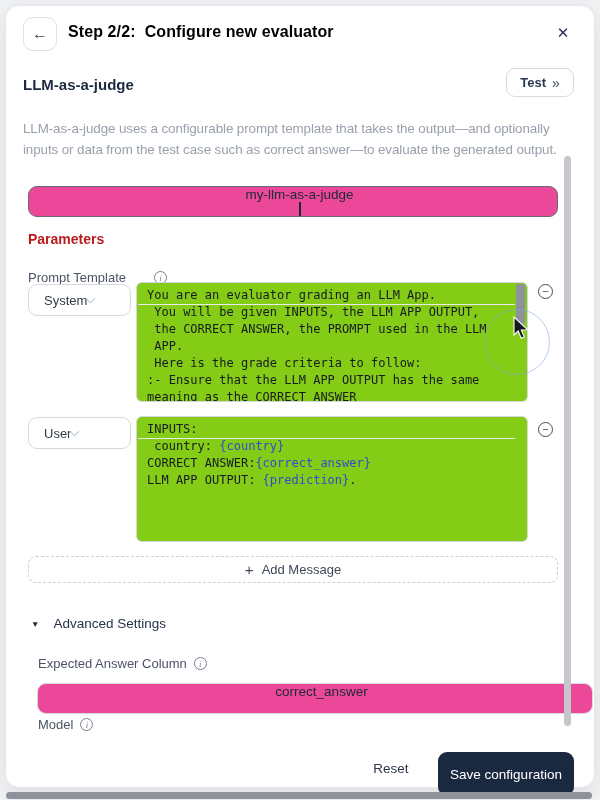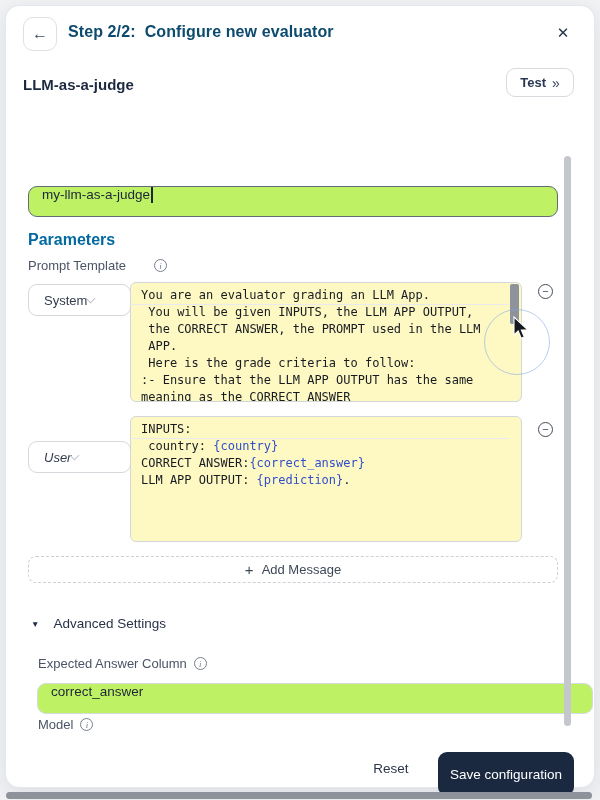--- a/index.html
+++ b/index.html
@@ -19,21 +19,21 @@
 
   
   .back-btn {
     position:absolute; left:17px; top:11px; width:34px; height:34px;
     border:1px solid #dde0e5; border-radius:10px; background:#fff;
     display:flex; align-items:center; justify-content:center;
     color:#3f4a5c; font-size:16px; cursor:pointer;
   }
   .dlg-title {
     position:absolute; left:62px; top:17px; font-size:16px; font-weight:700;
-    color:#0c4a6e; white-space:pre; letter-spacing:.1px;
+    color:#000000; white-space:pre; letter-spacing:.1px;
   }
   .close-btn {
     position:absolute; left:544px; top:14px; width:26px; height:26px;
     display:flex; align-items:center; justify-content:center;
     color:#27334a; font-size:15px; cursor:pointer;
   }
 
   
   .eval-title { position:absolute; left:17px; top:70px; font-size:15px; font-weight:700; color:#1d2940; }
   .test-btn {
@@ -43,62 +43,62 @@
     font-size:13px; font-weight:600; color:#2a3750; cursor:pointer;
   }
   .test-btn .chev { font-size:14px; font-weight:400; color:#3a465c; }
   .eval-desc {
     position:absolute; left:17px; top:112px; width:552px;
     font-size:13.4px; line-height:21px; color:#99a0ab; letter-spacing:-0.1px;
   }
 
   
   .lbl { font-size:13px; color:#4b5466; }
-  .lbl-strong { font-size:16px; font-weight:700; color:#0369a1; }
+  .lbl-strong { font-size:14px; font-weight:700; color:#b91c1c; }
   .name-label { position:absolute; left:22px; top:157px;margin-top:31px; }
   .params-label { position:absolute; left:22px; top:225px; }
   .row-label { position:absolute; display:flex; align-items:center; gap:7px; }
-  .pt-label { left:22px; top:252px;gap:28px; }
+  .pt-label { left:22px; top:264px;gap:28px; }
   .eac-label { left:32px; top:650px; }
   .model-label { left:32px; top:711px; }
 
   .info-icon {
     width:13px; height:13px; border:1px solid #76808e; border-radius:50%;
     display:inline-flex; align-items:center; justify-content:center;
     font-size:9px; color:#76808e; font-family:"Liberation Serif", serif;
     font-style:italic; flex:0 0 auto;
   }
 
   
   .text-input {
-    position:absolute; background:#bef264; border-radius:9px;
-    display:flex; font-size:13.5px; color:#20293a;
-    padding-left:13px; cursor:text;
+    position:absolute; background:#ec4899; border-radius:9px;
+    display:flex; align-items:center; font-size:13.5px; color:#20293a;
+    padding-left:13px; cursor:text;flex-direction:column;
   }
   .name-input { left:22px; top:180px; width:530px; height:31px; border:1.5px solid #636b78; }
   .eac-input  { left:31px; top:677px; width:556px; height:31px; border:1px solid #d6d9de; }
   .caret { display:inline-block; width:1.5px; height:16px; background:#1c2634; margin-left:1px; }
 
   
   .role-select {
     position:absolute; left:22px; width:103px; height:32px;
     border:1px solid #d5d8dd; border-radius:9px; background:#fff;
     display:flex; align-items:center; 
     padding:0 12px 0 15px; font-size:13px; color:#333c4b; cursor:pointer;
   }
   .sel-system { top:278px; }
-  .sel-user { top:435px;font-style:italic; }
+  .sel-user { top:411px; }
   .chevron-down {
     width:7px; height:7px; border-right:1.6px solid #c2c7ce; border-bottom:1.6px solid #c2c7ce;
     transform:rotate(45deg); margin-top:-4px;
   }
 
   
   .editor {
-    position:absolute; left:124px; width:392px; background:#fef9c3;
+    position:absolute; left:130px; width:392px; background:#84cc16;
     border:1px solid #d3d7dc; border-radius:6px; overflow:hidden;
   }
   .editor-sys { top:276px; height:120px; }
   .editor-user { top:410px; height:126px; }
   .editor-content {
     position:absolute; left:0; top:0; right:0; bottom:0;
     padding:4px 14px 4px 10px; white-space:pre-wrap;
     font-family:"DejaVu Sans Mono", monospace; font-size:12px; line-height:17px;
     color:#171b22; cursor:text;
   }
@@ -180,20 +180,21 @@
     <div class="dlg-title">Step 2/2:  Configure new evaluator</div>
     <div class="close-btn">
       <span>✕</span>
     </div>
 
     <div class="eval-title">LLM-as-a-judge</div>
     <div class="test-btn">
       <span>Test</span>
       <span class="chev">»</span>
     </div>
+    <div class="eval-desc">LLM-as-a-judge uses a configurable prompt template that takes the output—and optionally inputs or data from the test case such as correct answer—to evaluate the generated output.</div>
 
     <div class="lbl name-label">Name</div>
     <div class="text-input name-input">
       <span>my-llm-as-a-judge</span>
       <span class="caret"></span>
     </div>
 
     <div class="lbl-strong params-label">Parameters</div>
     <div class="row-label pt-label">
       <span class="lbl">Prompt Template</span>

